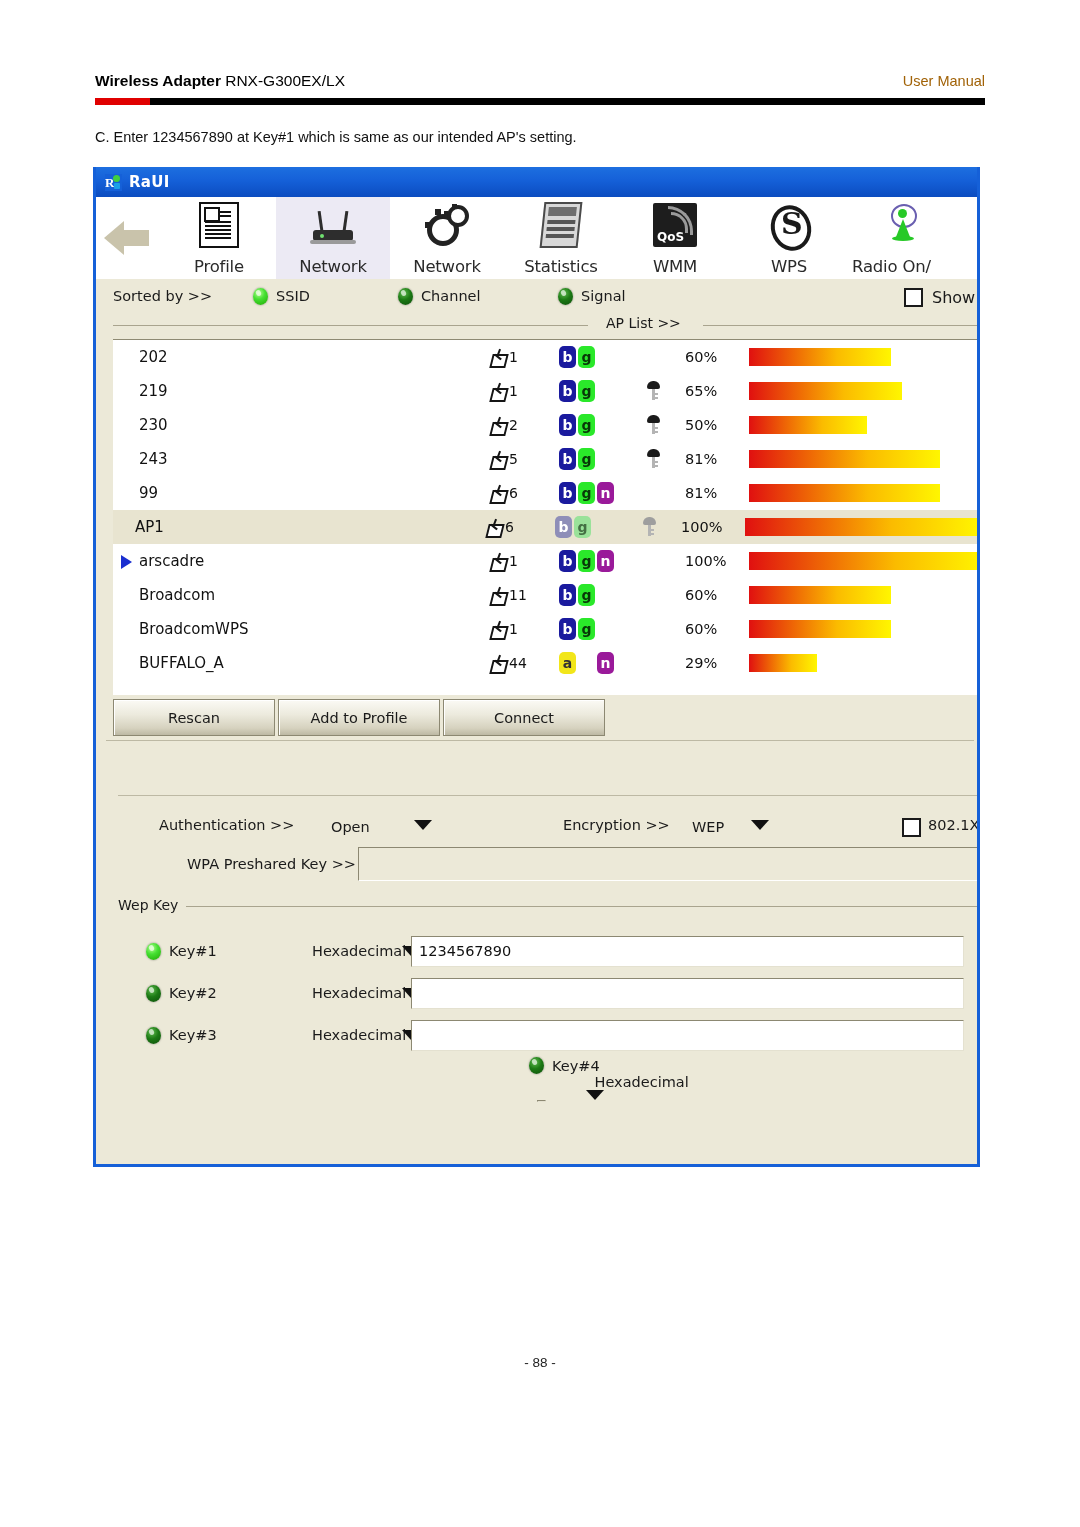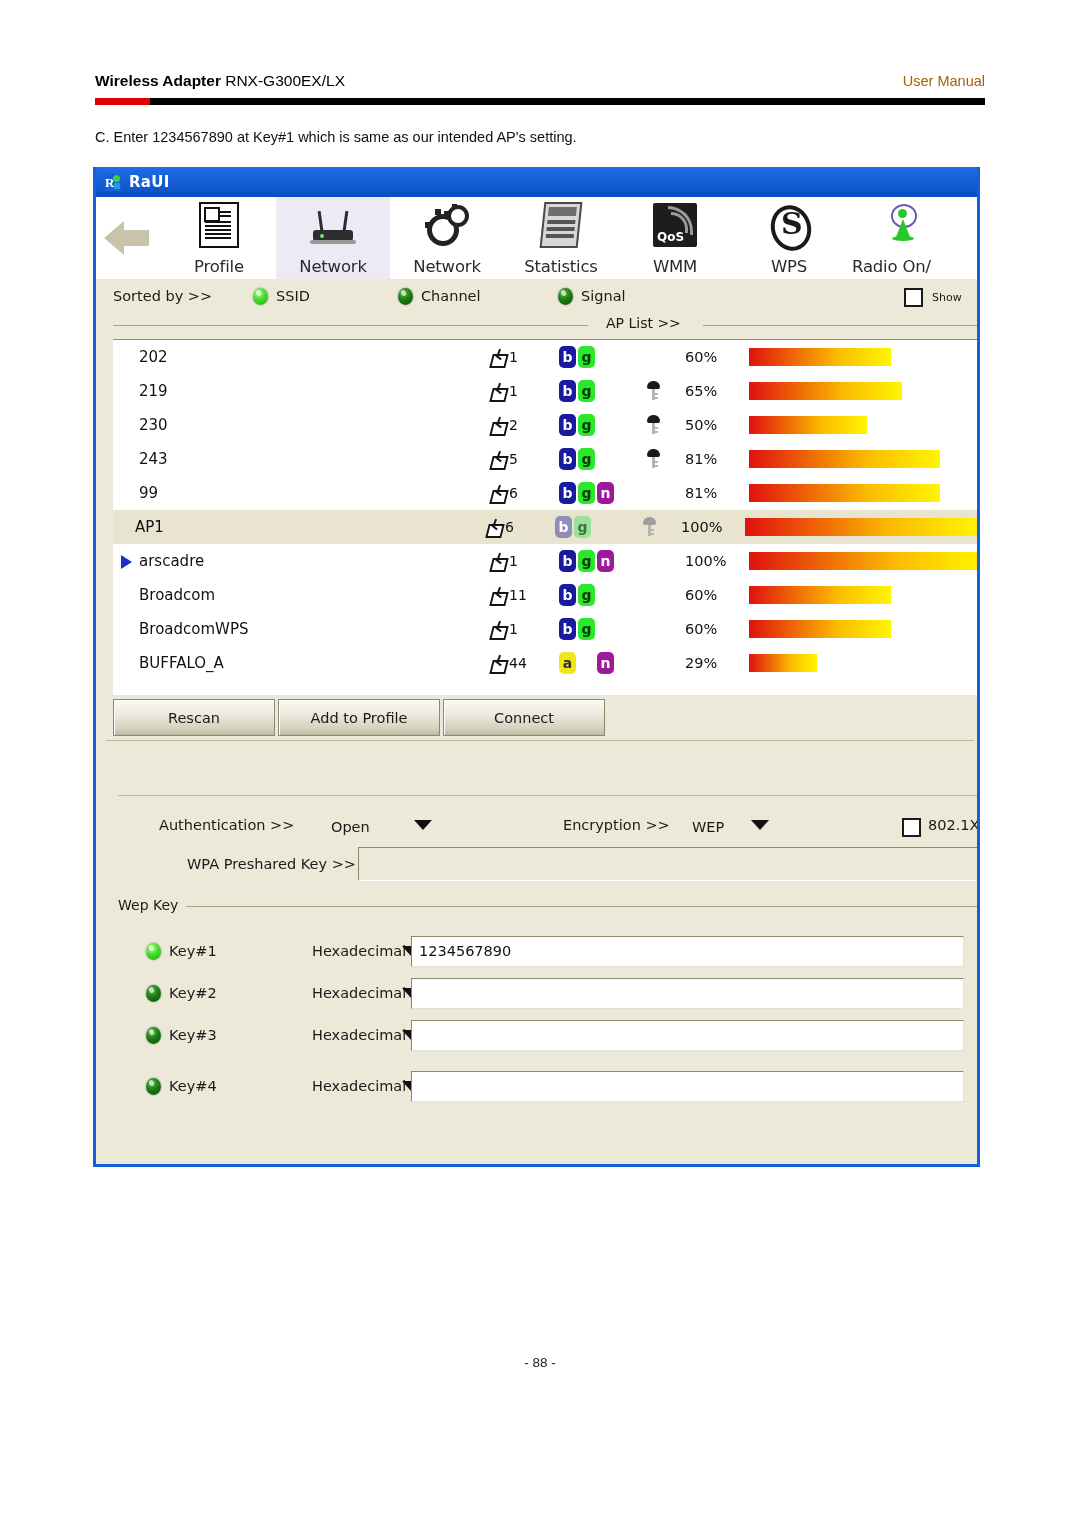--- a/index.html
+++ b/index.html
@@ -327,21 +327,21 @@
     display: flex;
     align-items: center;
   }
   .cb {
     width: 15px; height: 15px;
     border: 2px solid #1a1a1a;
     background: #ffffff;
     margin-right: 9px;
     flex: 0 0 auto;
   }
-  .showbox .txt { font-size: 11px; color: #1a1a1a; font-family: "DejaVu Sans", sans-serif; white-space: nowrap; }
+  .showbox .txt { font-size: 16px; color: #1a1a1a; font-family: "DejaVu Sans", sans-serif; white-space: nowrap; }
 
   
   .aplist-div {
     position: absolute;
     left: 17px;
     top: 148px;
     width: 855px;
     height: 20px;
   }
   .aplist-div .line-l {
@@ -1189,21 +1189,21 @@
               <div class="gloss"></div>
             </div>
             <div class="txt">Key#3</div>
           </div>
           <div class="key-type">Hexadecimal</div>
           <div class="key-caret-wrap">
             <div class="key-caret"></div>
           </div>
           <div class="key-input"></div>
         </div>
-        <div class="key-row" style="top: 169px;">
+        <div class="key-row" style="top: 160px; flex-direction: column;">
           <div class="key-radio-wrap">
             <div class="led off">
               <div class="gloss"></div>
             </div>
             <div class="txt">Key#4</div>
           </div>
           <div class="key-type">Hexadecimal</div>
           <div class="key-caret-wrap">
             <div class="key-caret"></div>
           </div>

